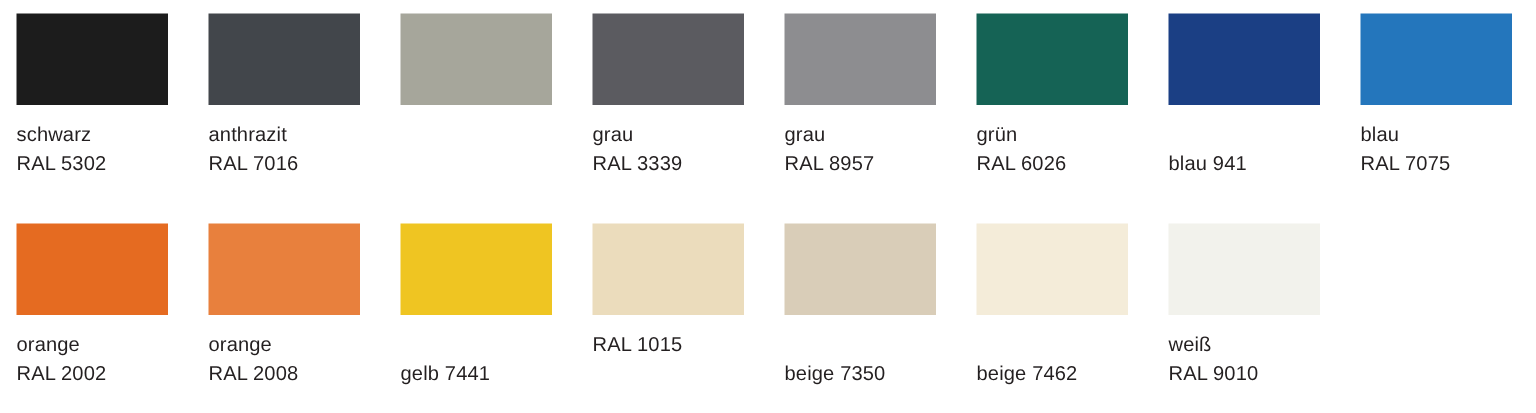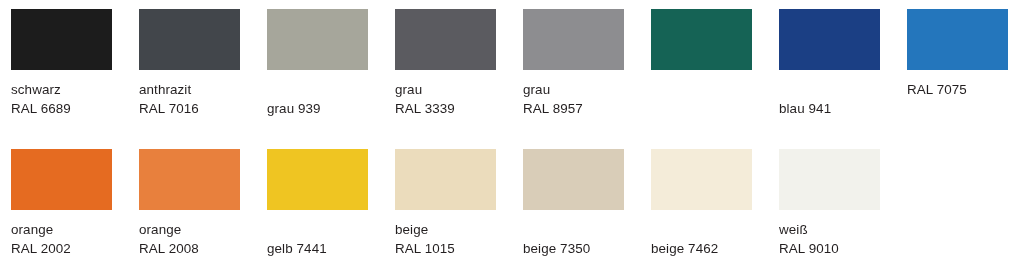--- a/index.html
+++ b/index.html
@@ -65,62 +65,64 @@
 </style>
 </head>
 <body>
 
 <div class="palette">
   <div class="swatch-row row-top">
       <div class="swatch-cell">
         <div class="swatch-chip" style="background-color: rgb(28, 28, 28);"></div>
         <div class="swatch-caption">
           <span class="cap-line">schwarz</span>
-          <span class="cap-line">RAL 6689</span>
+          <span class="cap-line">RAL 5302</span>
         </div>
       </div>
       <div class="swatch-cell">
         <div class="swatch-chip" style="background-color: rgb(66, 70, 75);"></div>
         <div class="swatch-caption">
           <span class="cap-line">anthrazit</span>
           <span class="cap-line">RAL 7016</span>
         </div>
       </div>
       <div class="swatch-cell">
         <div class="swatch-chip" style="background-color: rgb(166, 166, 155);"></div>
-        <div class="swatch-caption single">
-          <span class="cap-line">grau 939</span>
-        </div>
       </div>
       <div class="swatch-cell">
         <div class="swatch-chip" style="background-color: rgb(91, 91, 96);"></div>
         <div class="swatch-caption">
           <span class="cap-line">grau</span>
           <span class="cap-line">RAL 3339</span>
         </div>
       </div>
       <div class="swatch-cell">
         <div class="swatch-chip" style="background-color: rgb(141, 141, 144);"></div>
         <div class="swatch-caption">
           <span class="cap-line">grau</span>
           <span class="cap-line">RAL 8957</span>
         </div>
       </div>
       <div class="swatch-cell">
         <div class="swatch-chip" style="background-color: rgb(21, 99, 85);"></div>
+        <div class="swatch-caption">
+          <span class="cap-line">grün</span>
+          <span class="cap-line">RAL 6026</span>
+        </div>
       </div>
       <div class="swatch-cell">
         <div class="swatch-chip" style="background-color: rgb(27, 63, 132);"></div>
         <div class="swatch-caption single">
           <span class="cap-line">blau 941</span>
         </div>
       </div>
       <div class="swatch-cell">
         <div class="swatch-chip" style="background-color: rgb(36, 118, 188);"></div>
         <div class="swatch-caption">
+          <span class="cap-line">blau</span>
           <span class="cap-line">RAL 7075</span>
         </div>
       </div>
     </div>
   <div class="swatch-row row-bottom">
       <div class="swatch-cell">
         <div class="swatch-chip" style="background-color: rgb(229, 107, 33);"></div>
         <div class="swatch-caption">
           <span class="cap-line">orange</span>
           <span class="cap-line">RAL 2002</span>
@@ -135,21 +137,20 @@
       </div>
       <div class="swatch-cell">
         <div class="swatch-chip" style="background-color: rgb(239, 197, 34);"></div>
         <div class="swatch-caption single">
           <span class="cap-line">gelb 7441</span>
         </div>
       </div>
       <div class="swatch-cell">
         <div class="swatch-chip" style="background-color: rgb(235, 220, 188);"></div>
         <div class="swatch-caption">
-          <span class="cap-line">beige</span>
           <span class="cap-line">RAL 1015</span>
         </div>
       </div>
       <div class="swatch-cell">
         <div class="swatch-chip" style="background-color: rgb(217, 205, 184);"></div>
         <div class="swatch-caption single">
           <span class="cap-line">beige 7350</span>
         </div>
       </div>
       <div class="swatch-cell">

